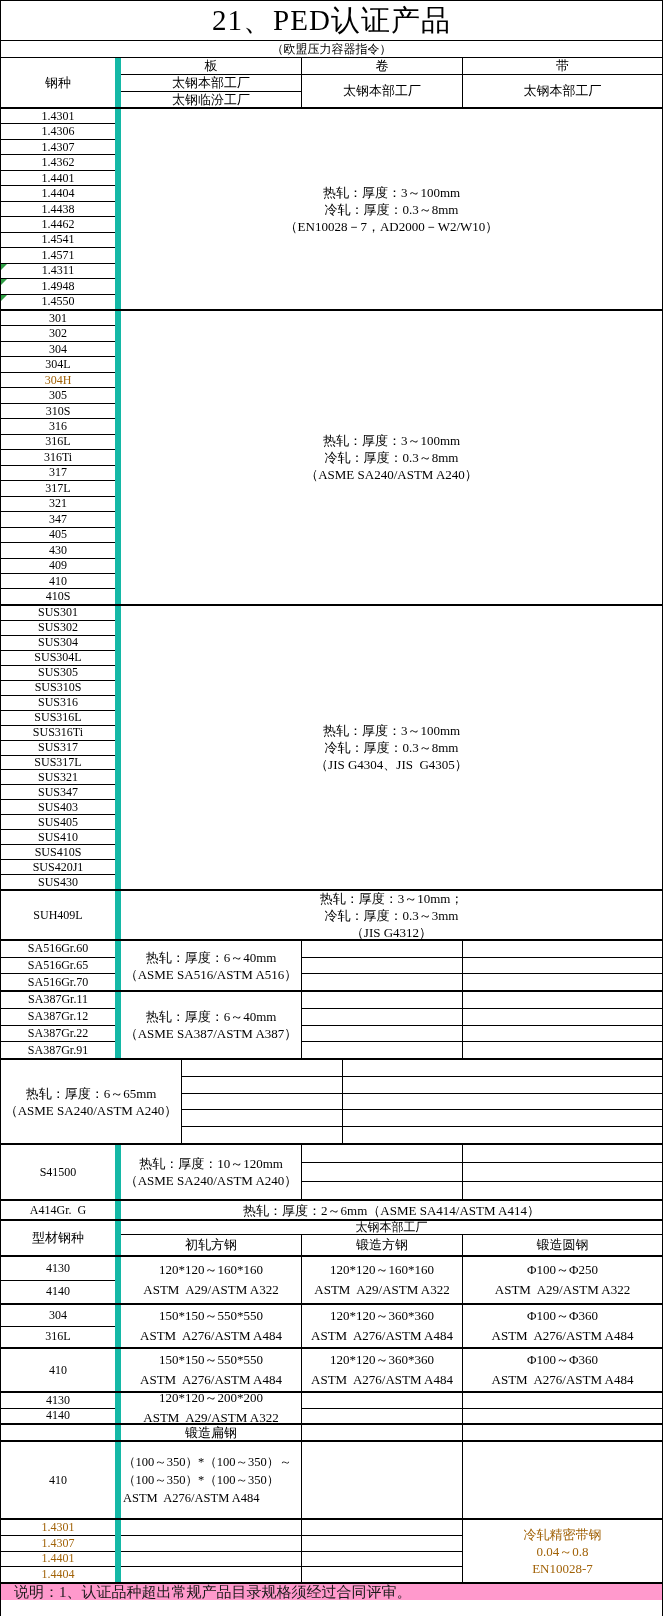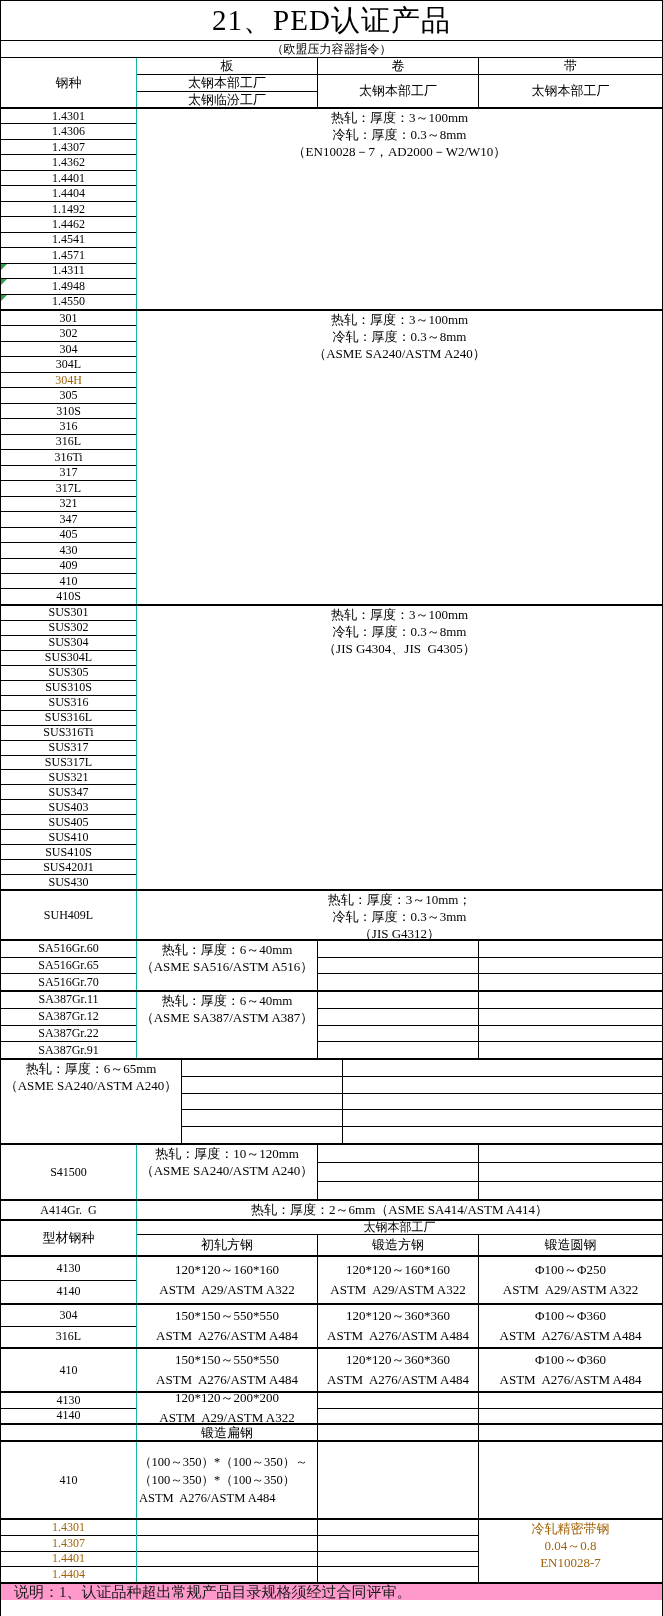--- a/index.html
+++ b/index.html
@@ -2,33 +2,33 @@
 <html><head>
 <meta charset="utf-8">
 <style>
   *{box-sizing:border-box;margin:0;padding:0}
   body{background:#fff;color:#000;font-family:"Liberation Serif","DejaVu Serif",serif}
   .sheet{width:663px;height:1616px;border:1px solid #000;border-bottom:none;overflow:hidden;background:#fff;position:relative}
   .band{display:flex;border-bottom:1px solid #000;width:100%}
   .thick{border-bottom-width:2px}
   .title{height:40px;align-items:center;justify-content:center;font-size:29px;letter-spacing:1px}
   .subtitle{height:17px;align-items:center;justify-content:center;font-size:12px}
-  .gcol{width:136px;border-right:1px solid #14b8a6;display:flex;flex-direction:column}
+  .gcol{width:120px;border-right:6px solid #14b8a6;display:flex;flex-direction:column}
   .grow{flex:1;display:flex;align-items:center;justify-content:center;font-size:12px;border-bottom:1px solid #000;position:relative;white-space:pre-wrap;overflow:hidden}
   .gcol>.grow:last-child{border-bottom:none}
   .hcol{display:flex;flex-direction:column}
   .erow{flex:1;border-bottom:1px solid #000}
   .hcol>.erow:last-child{border-bottom:none}
   .flex1{flex:1}
   .br{border-right:1px solid #000}
   .bb{border-bottom:1px solid #000}
   .w-plate{width:181px}
   .w-coil{width:161px}
   .w-strip{flex:1}
-  .mcell{display:flex;flex-direction:column;align-items:center;font-size:13px;line-height:17px;overflow:hidden}
+  .mcell{display:flex;flex-direction:column;align-items:center;justify-content:center;font-size:13px;line-height:17px;overflow:hidden}
   .dcell{display:flex;flex-direction:column;align-items:center;justify-content:center;font-size:13px;line-height:20px;text-align:center;overflow:hidden}
   .dcell-left{font-size:12.5px;line-height:18px;padding:2px 2px;white-space:pre-wrap;word-break:break-all;display:flex;flex-direction:column;justify-content:center;text-align:left;overflow:hidden}
   .nline{white-space:pre-wrap}
   .hc{display:flex;align-items:center;justify-content:center;font-size:13px;overflow:hidden}
   .hrow{display:flex}
   .red{color:#a16207}
   .tri{position:absolute;left:0;top:0;width:0;height:0;border-top:6px solid #2f9e44;border-right:6px solid transparent}
   .footer{height:16px;background:#ff99cc;display:flex;align-items:center;font-size:15px;color:#1a1a1a;padding-left:13px;white-space:pre-wrap}
 </style>
 </head>
@@ -61,21 +61,21 @@
 
   <div id="sections">
       <div class="band thick" style="height: 202px;">
         <div class="gcol">
           <div class="grow">1.4301</div>
           <div class="grow">1.4306</div>
           <div class="grow">1.4307</div>
           <div class="grow">1.4362</div>
           <div class="grow">1.4401</div>
           <div class="grow">1.4404</div>
-          <div class="grow">1.1492</div>
+          <div class="grow">1.4438</div>
           <div class="grow">1.4462</div>
           <div class="grow">1.4541</div>
           <div class="grow">1.4571</div>
           <div class="grow">1.4311<div class="tri"></div></div>
           <div class="grow">1.4948<div class="tri"></div></div>
           <div class="grow">1.4550<div class="tri"></div></div>
         </div>
         <div class="mcell flex1">
           <div class="nline">热轧：厚度：3～100mm</div>
           <div class="nline">冷轧：厚度：0.3～8mm</div>

